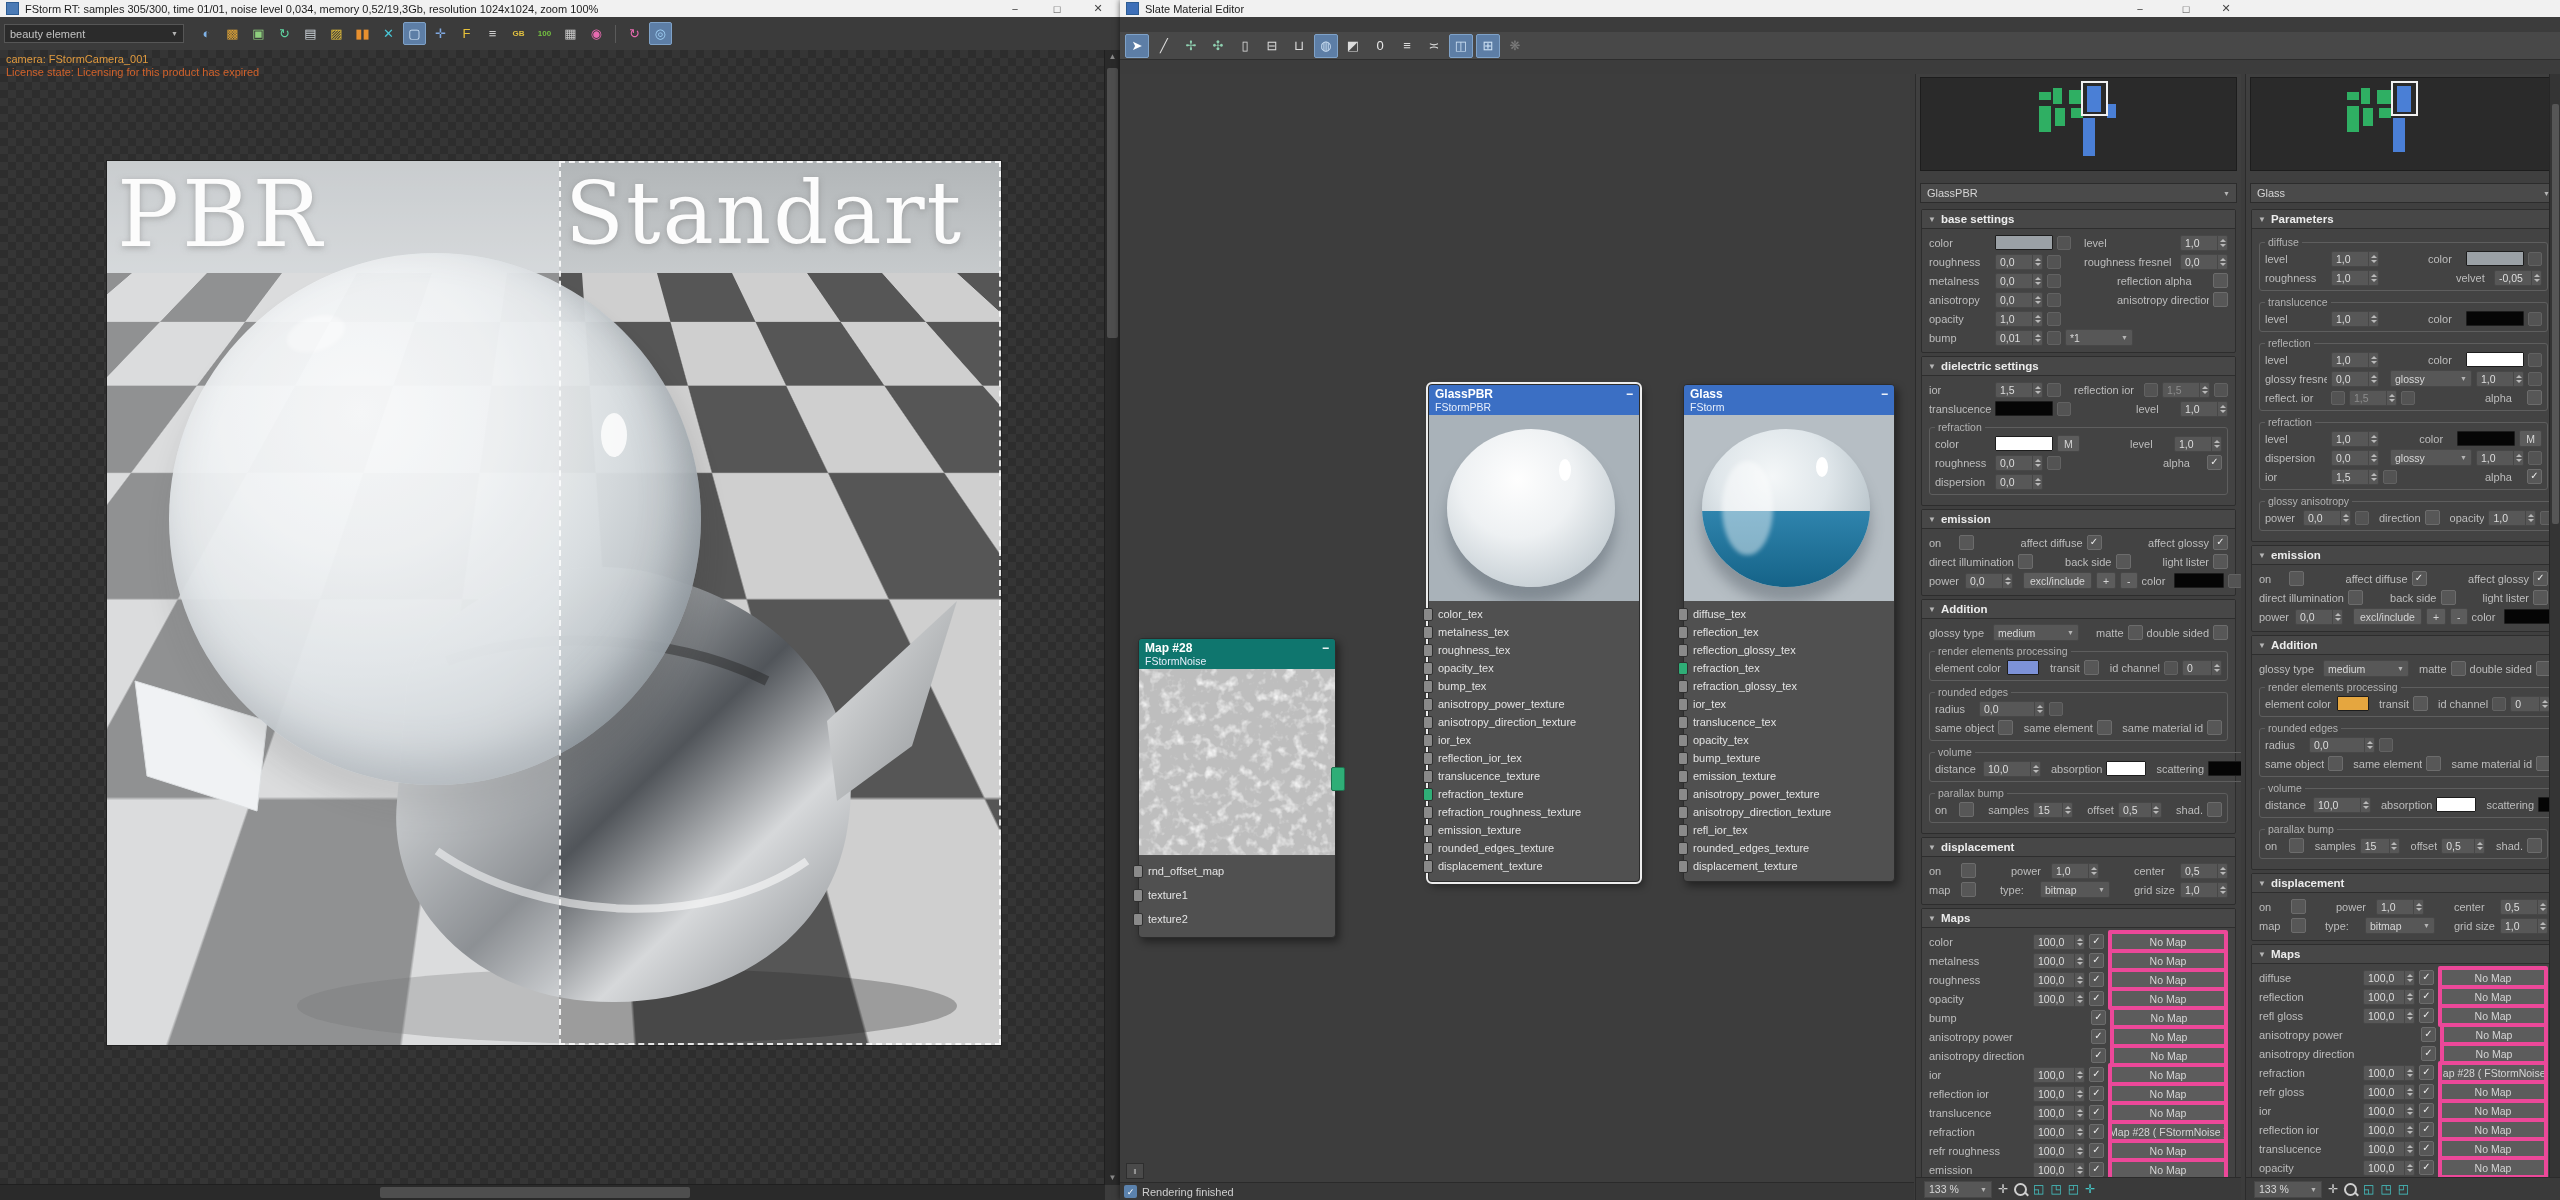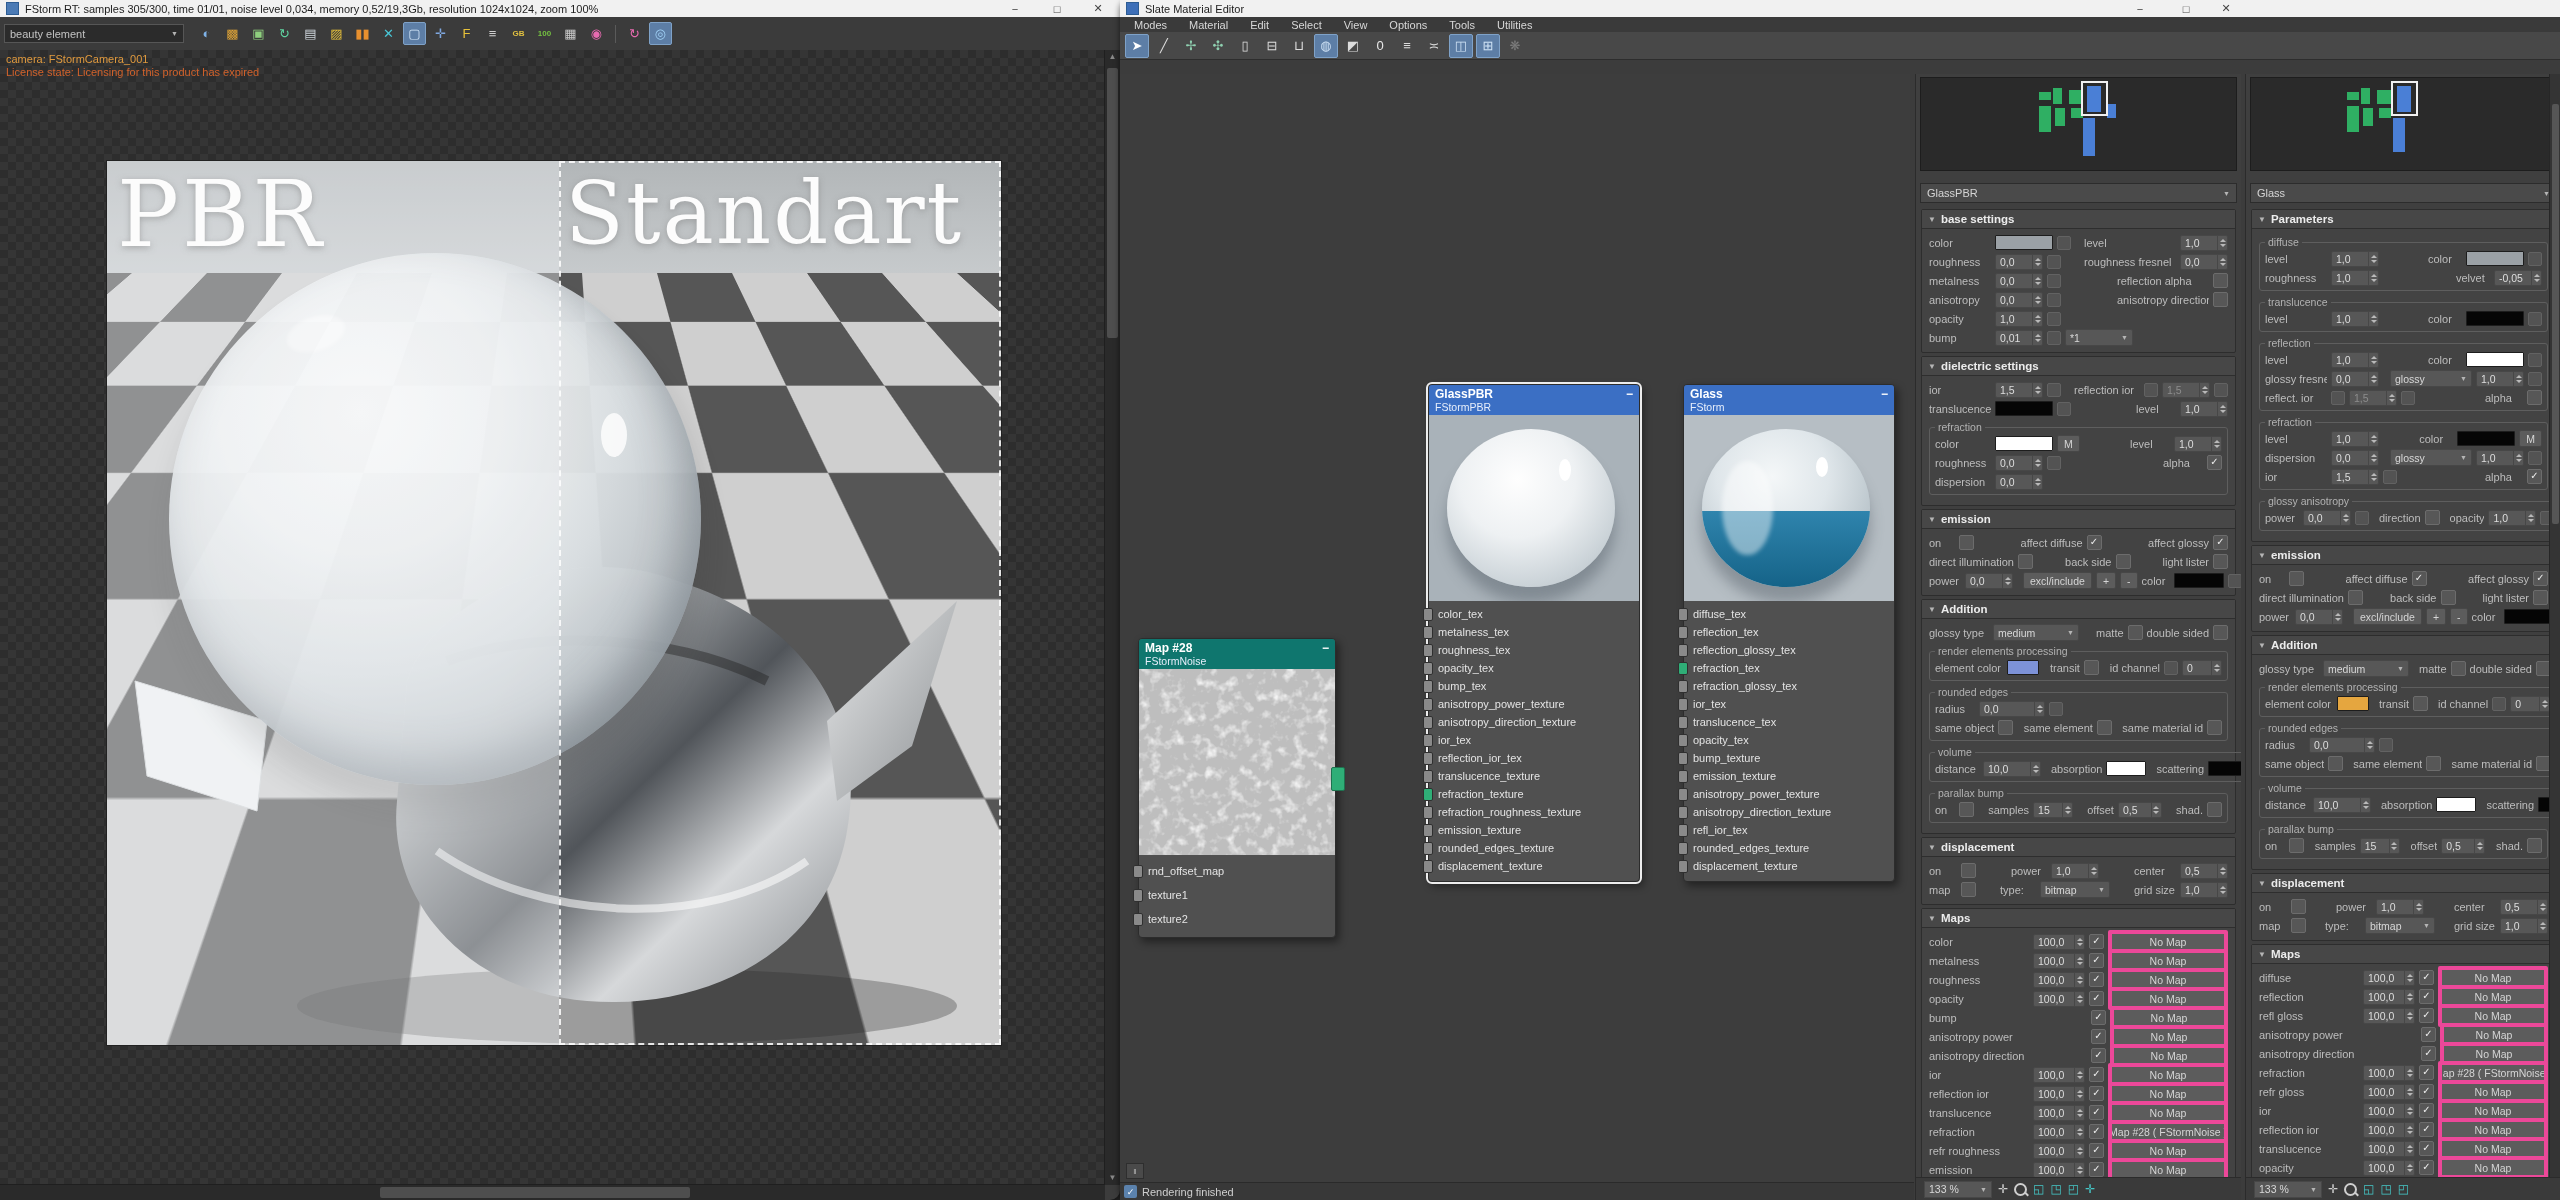--- a/index.html
+++ b/index.html
@@ -1,18 +1,18 @@
 <!DOCTYPE html>
 <html><head>
 <meta charset="utf-8">
 <style>
   html,body{margin:0;padding:0;background:#1b1b1b;font-family:"Liberation Sans",sans-serif;}
   #stage{position:relative;width:2560px;height:1200px;overflow:hidden;background:#222;}
   
-  .win{position:absolute;top:0;height:1200px;background:#3c3c3c;box-shadow:0 0 6px rgba(0,0,0,.6);border-radius:10px;}
+  .win{position:absolute;top:0;height:1200px;background:#3c3c3c;box-shadow:0 0 6px rgba(0,0,0,.6);}
   .wtitle{position:absolute;left:0;top:0;right:0;height:17px;background:#f1f1f1;color:#1c1c1c;
           font-size:11px;display:flex;align-items:center;padding-left:6px;gap:6px;white-space:nowrap;overflow:hidden;}
   .wico{width:11px;height:11px;background:#4a7ab5;border:1px solid #2d5c93;flex:0 0 auto;}
   .wbtn{position:absolute;top:0;width:40px;height:17px;color:#444;font-size:11px;display:flex;align-items:center;justify-content:center;cursor:default;}
   
   #fwin{left:0;width:1120px;}
   #ftoolbar{position:absolute;left:0;top:17px;right:0;height:33px;background:#3b3b3b;border-bottom:1px solid #2b2b2b;display:flex;align-items:center;gap:3px;padding-left:4px;}
   .elemsel{width:168px;height:17px;background:#2b2b2b;border:1px solid #565656;color:#c3c3c3;font-size:11px;
            display:flex;align-items:center;justify-content:space-between;padding:0 5px;margin-right:8px;}
   .tbi{width:21px;height:21px;display:flex;align-items:center;justify-content:center;font-size:13px;border:1px solid transparent;border-radius:2px;flex:0 0 auto;}
@@ -277,30 +277,20 @@
 
   <div id="swin" class="win">
     <div class="wtitle">
       <span class="wico" style="background:#3d6fb8;"></span>
       <span>Slate Material Editor</span>
     </div>
     <div class="wbtn" style="left:1000px;">−</div>
     <div class="wbtn" style="left:1046px;">□</div>
     <div class="wbtn" style="left:1086px;">✕</div>
 
-    <div id="smenubar">
-        <span class="mitem">Modes</span>
-        <span class="mitem">Material</span>
-        <span class="mitem">Edit</span>
-        <span class="mitem">Select</span>
-        <span class="mitem">View</span>
-        <span class="mitem">Options</span>
-        <span class="mitem">Tools</span>
-        <span class="mitem">Utilities</span>
-      </div>
     <div id="stoolbar">
         <div class="tbi sel">
           <span class="tg" style="color: rgb(255, 255, 255);">➤</span>
         </div>
         <div class="tbi">
           <span class="tg" style="color: rgb(220, 220, 220);">╱</span>
         </div>
         <div class="tbi">
           <span class="tg" style="color: rgb(143, 208, 176);">✢</span>
         </div>

